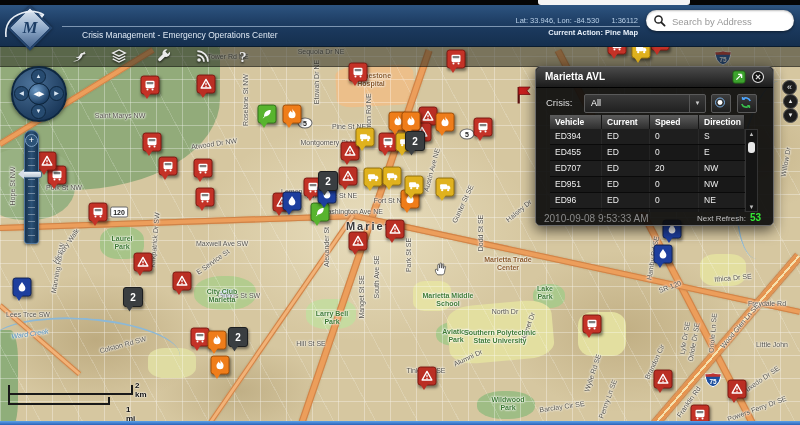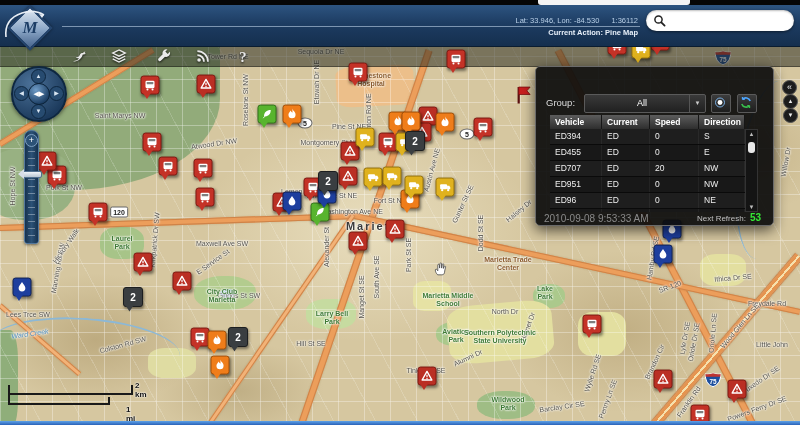--- a/index.html
+++ b/index.html
@@ -104,21 +104,21 @@
   #avl{position:absolute;left:535px;top:66px;width:237px;height:158px;z-index:8;background:rgba(13,13,13,.93);
     border:1px solid #6a6a6a;border-radius:5px;box-shadow:0 4px 14px rgba(0,0,0,.65);color:#eee;}
   #avl-titlebar{position:absolute;left:0;top:0;right:0;height:20px;border-radius:5px 5px 0 0;
     background:linear-gradient(180deg,#4a4a4a,#1c1c1c);border-bottom:1px solid #000;}
   #avl-title{position:absolute;left:9px;top:4px;font-size:10px;font-weight:bold;color:#fff;}
   #avl-resize{position:absolute;left:196px;top:3px;width:14px;height:14px;cursor:pointer;}
   #avl-close{position:absolute;left:215px;top:3px;width:14px;height:14px;cursor:pointer;}
   #avl-grouplabel{position:absolute;left:10px;top:30px;font-size:9.5px;color:#ddd;}
   #avl-dropdown{position:absolute;left:48px;top:27px;width:120px;height:17px;background:linear-gradient(#3a3a3a,#202020);
     border:1px solid #5a5a5a;border-radius:2px;cursor:pointer;}
-  #avl-dropdown .val{position:absolute;left:6px;top:3px;font-size:9px;color:#fff;margin-left:46px;}
+  #avl-dropdown .val{position:absolute;left:6px;top:3px;font-size:9px;color:#fff;}
   #avl-dropdown .arr{position:absolute;right:0;top:0;width:15px;height:100%;border-left:1px solid #555;
     color:#ccc;font-size:6px;line-height:16px;text-align:center;}
   .avl-btn{position:absolute;top:27px;width:18px;height:17px;background:linear-gradient(#3c3c3c,#1e1e1e);
     border:1px solid #5a5a5a;border-radius:2px;cursor:pointer;}
   #avl-locate{left:175px;} #avl-refresh{left:201px;}
   #avl-cols{position:absolute;left:14px;top:48px;height:14px;display:flex;}
   .avl-hcell{display:inline-block;height:14px;line-height:14px;padding-left:5px;box-sizing:border-box;
     background:linear-gradient(#5c5c5c,#2e2e2e);border-right:1px solid #161616;font-size:8.5px;font-weight:bold;color:#fff;cursor:pointer;}
   .avl-hcell:nth-child(1){width:52px;} .avl-hcell:nth-child(2){width:48px;}
   .avl-hcell:nth-child(3){width:49px;} .avl-hcell:nth-child(4){width:46px;}
@@ -151,33 +151,35 @@
 
   <div id="header">
     <div id="logo">
         <div class="m">M</div>
       </div>
     <svg id="logo-swoosh" width="46" height="38" viewBox="0 0 46 38">
       <path d="M4 30 Q2 12 20 6 Q32 2 42 8" fill="none" stroke="#e8eef5" stroke-width="1.6"></path>
       <path d="M42 8 l-5 -1 3 4 z" fill="#e8eef5"></path>
     </svg>
     <div id="hdr-line"></div>
+    <div id="hdr-subtitle">Crisis Management - Emergency Operations Center</div>
     <div id="hdr-coords">
       <span>Lat: 33.946, Lon: -84.530</span>
       <span class="scale">1:36112</span>
     </div>
     <div id="hdr-action">
       <span>Current Action:</span>
       <b>Pine Map</b>
     </div>
     <div id="searchbox">
       <svg width="13" height="13" viewBox="0 0 13 13">
           <circle cx="5.5" cy="5.5" r="3.6" fill="none" stroke="#222" stroke-width="1.5"></circle>
           <path d="M8.3 8.3 L11.6 11.6" stroke="#222" stroke-width="1.8" stroke-linecap="round"></path>
         </svg>
+      <input type="text" placeholder="Search by Address" style="">
     </div>
   </div>
 
   <div id="map">
     <div id="mapspace">
       <div id="terrain"></div>
 
       <div class="park" style="left:-30px;top:38px;width:250px;height:152px;background:#92ab7a;border-radius:0 0 60% 25%;"></div>
       <div class="park" style="left:-20px;top:148px;width:95px;height:72px;background:#98b182;border-radius:45%;"></div>
       <div class="park" style="left:-8px;top:330px;width:26px;height:100px;background:#8fae7a;border-radius:30%;"></div>
@@ -723,21 +725,36 @@
         <div style="left:100px;top:14px;width:2px;height:8px;"></div>
         <span class="lbl" style="left:95px;top:-2px;">2 km</span>
         <span class="lbl" style="left:86px;top:22px;">1 mi</span>
       </div>
 
       <div class="dockbtn" style="left:782px;top:80px;font-size:9px;line-height:12px;">«</div>
       <div class="dockbtn" style="left:783px;top:94px;font-size:6px;line-height:13px;">▲</div>
       <div class="dockbtn" style="left:783px;top:108px;font-size:6px;line-height:13px;">▼</div>
 
       <div id="avl">
-        <div id="avl-grouplabel">Group:</div>
+        <div id="avl-titlebar">
+          <div id="avl-title">Marietta AVL</div>
+          <div id="avl-resize">
+            <svg width="14" height="14" viewBox="0 0 16 16">
+                <rect x="1" y="1" width="14" height="14" rx="2.5" fill="#3da32e" stroke="#1e5c14"></rect>
+                <path d="M5 11 L11 5 M11 5 h-4 M11 5 v4" stroke="#fff" stroke-width="1.5" fill="none"></path>
+              </svg>
+          </div>
+          <div id="avl-close">
+            <svg width="14" height="14" viewBox="0 0 16 16">
+                <circle cx="8" cy="8" r="6.3" fill="#111" stroke="#ddd" stroke-width="1.3"></circle>
+                <path d="M5.6 5.6 L10.4 10.4 M10.4 5.6 L5.6 10.4" stroke="#ddd" stroke-width="1.5"></path>
+              </svg>
+          </div>
+        </div>
+        <div id="avl-grouplabel">Crisis:</div>
         <div id="avl-dropdown">
           <span class="val">All</span>
           <span class="arr">▼</span>
         </div>
         <div class="avl-btn" id="avl-locate">
           <svg width="16" height="15" viewBox="0 0 16 16">
               <circle cx="8" cy="8" r="2.6" fill="#fff"></circle>
               <circle cx="8" cy="8" r="4.8" fill="none" stroke="#7fb8ef" stroke-width="1"></circle>
             </svg>
         </div>

